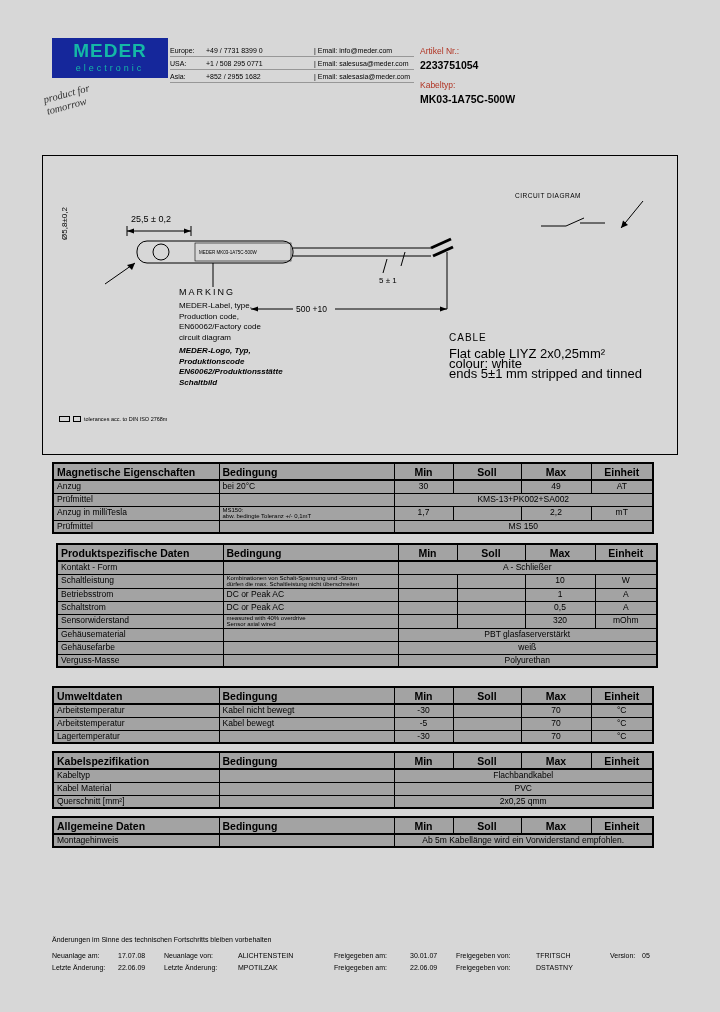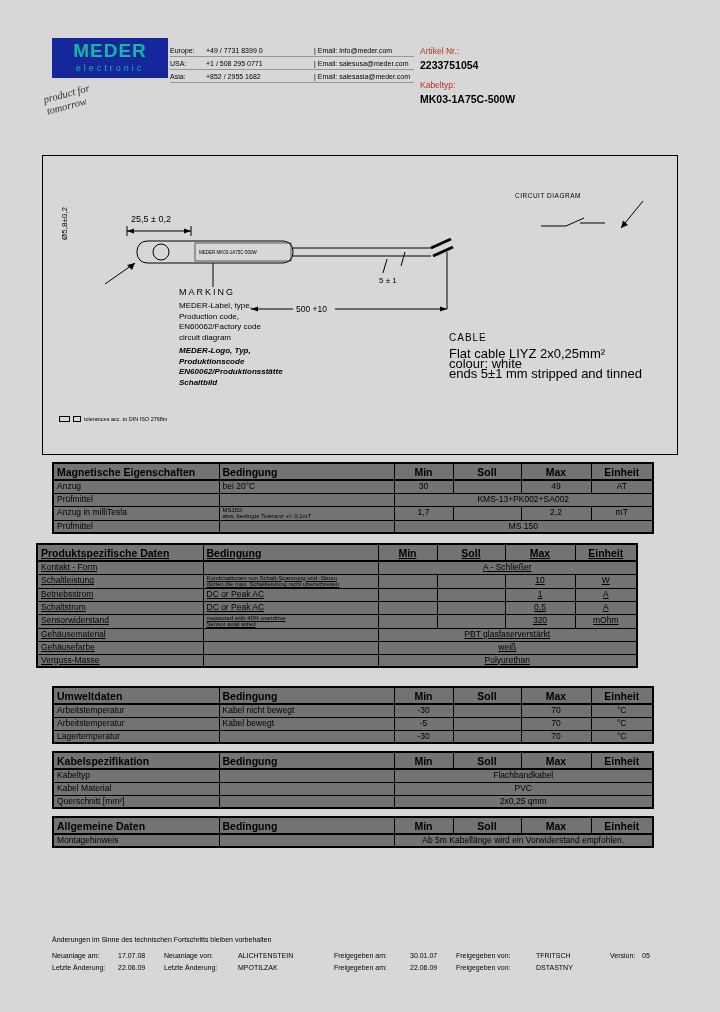--- a/index.html
+++ b/index.html
@@ -52,21 +52,21 @@
   .cable-en { font-size:13px; line-height:10px; }
   .cable-de { font-size:7.5px; line-height:10px; font-style:italic; font-weight:bold; margin-top:4px; }
   .tol-note { left:16px; top:260px; display:flex; align-items:center; gap:3px; }
   .tol-sym1 { display:inline-block; width:11px; height:6px; border:1px solid #000; }
   .tol-sym2 { display:inline-block; width:8px; height:6px; border:1px solid #000; }
   .tol-text { font-size:5.5px; }
 
   
   table.spec {
     border-collapse:collapse; table-layout:fixed; width:600px;
-    background:#737373; border:2px solid #000;
+    background:#a3a3a3; border:2px solid #000;
   }
   table.spec th, table.spec td { border:1px solid #000; padding:0 3px; vertical-align:middle; overflow:hidden; }
   table.spec th { height:17px; font-size:10.5px; text-align:center; border-bottom:2px solid #000; }
   table.spec th.l { text-align:left; }
   table.spec td { height:13px; font-size:8.5px; line-height:1.1; }
   table.spec td.c { text-align:center; }
   table.spec td.sm { font-size:6px; line-height:6.5px; white-space:pre-line; }
 
   
   .footer { left:52px; top:936px; width:602px; font-size:7px; }
@@ -222,21 +222,21 @@
       <td class="c">mT</td>
     </tr>
     <tr>
       <td>Prüfmittel</td>
       <td></td>
       <td class="c" colspan="4">MS 150</td>
     </tr>
   </tbody>
     </table>
 
-  <table class="spec abs" style="left:36px; top:543px;text-decoration:underline;">
+  <table class="spec abs" style="left:56px; top:543px;">
     <colgroup>
         <col style="width:166px">
         <col style="width:175px">
         <col style="width:59px">
         <col style="width:68px">
         <col style="width:70px">
         <col style="width:62px">
       </colgroup>
     <tbody>
         <tr>

